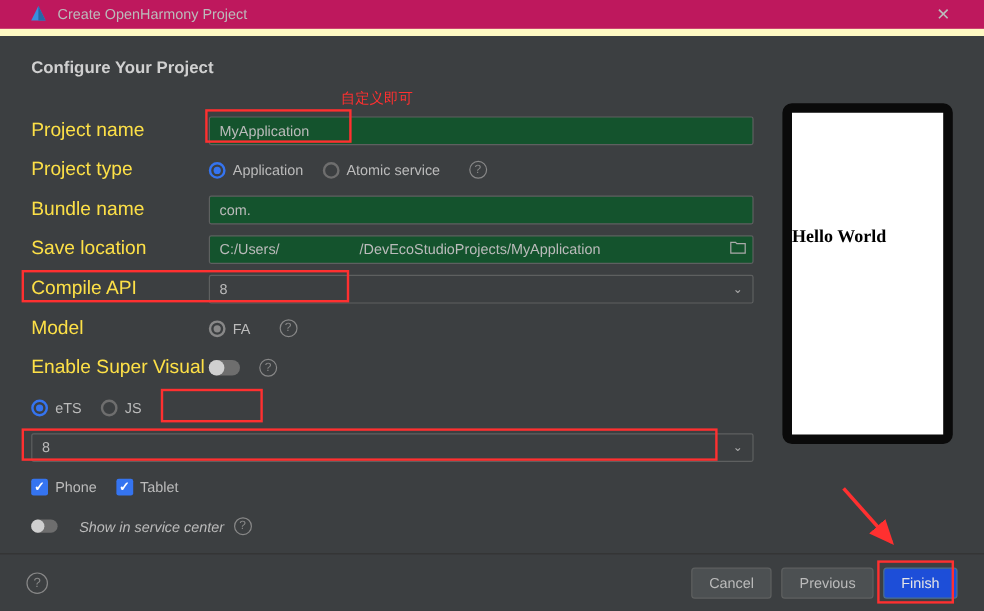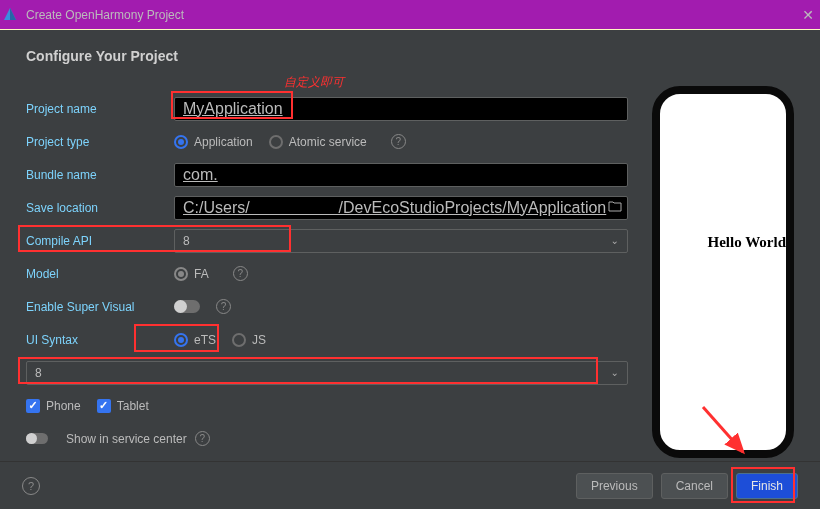--- a/index.html
+++ b/index.html
@@ -1,33 +1,33 @@
 <!DOCTYPE html>
 <html><head>
 <meta charset="utf-8">
 <style>
 * { box-sizing: border-box; margin: 0; padding: 0; font-family: -apple-system, "Segoe UI", Arial, sans-serif; }
 body { background: #3c3f41; color: #bbbbbb; font-size: 12px; width: 820px; height: 509px; overflow: hidden; position: relative; }
 
-.titlebar { height: 30px; background: #a21caf; display: flex; align-items: center; padding: 0 2px; border-bottom: 1px solid #fef9c3; }
+.titlebar { height: 30px; background: #be185d; display: flex; align-items: center; padding: 0 24px; border-bottom: 6px solid #fef9c3; }
 .titlebar .logo { width: 16px; height: 16px; margin-right: 8px; }
 .titlebar .title { flex: 1; color: #bbbbbb; font-size: 12px; }
 .titlebar .close { color: #bbbbbb; cursor: pointer; font-size: 14px; padding: 0 4px; }
 
 .content { padding: 18px 26px 0 26px; }
 .heading { color: #d0d0d0; font-size: 14px; font-weight: 600; margin-bottom: 28px; }
 
 .form-area { display: flex; gap: 24px; }
 .form-col { flex: 1; }
 
 .row { display: flex; align-items: center; height: 33px; position: relative; }
-.row .label { width: 148px; color: #7dd3fc; font-size: 12px; }
+.row .label { width: 148px; color: #fde047; font-size: 16px; }
 .row .ctrl { flex: 1; display: flex; align-items: center; position: relative; }
 
-.text-input { background: #000000; border: 1px solid #5e6060; color: #bbbbbb; height: 24px; padding: 0 8px; width: 100%; font-size: 16px; border-radius: 2px; text-decoration: underline; }
+.text-input { background: #14532d; border: 1px solid #5e6060; color: #bbbbbb; height: 24px; padding: 0 8px; width: 100%; font-size: 12px; border-radius: 2px; }
 .folder-icon { position: absolute; right: 6px; color: #aaaaaa; pointer-events: none; }
 
 .select { background: transparent; border: 1px solid #5e6060; color: #bbbbbb; height: 24px; padding: 0 8px; width: 100%; display: flex; align-items: center; justify-content: space-between; border-radius: 2px; cursor: pointer; }
 .chev { color: #aaaaaa; font-size: 10px; }
 
 .radio { display: inline-flex; align-items: center; margin-right: 16px; cursor: pointer; }
 .radio .dot { width: 14px; height: 14px; border-radius: 50%; border: 2px solid #6e6e6e; margin-right: 6px; display: flex; align-items: center; justify-content: center; }
 .radio.selected .dot { border-color: #3574f0; }
 .radio.selected .dot::after { content: ""; width: 6px; height: 6px; background: #3574f0; border-radius: 50%; }
 .radio.gray.selected .dot { border-color: #888; }
@@ -37,30 +37,30 @@
 .help { width: 15px; height: 15px; border: 1px solid #888; border-radius: 50%; display: inline-flex; align-items: center; justify-content: center; color: #888; font-size: 10px; margin-left: 8px; cursor: pointer; }
 
 .checkbox { display: inline-flex; align-items: center; margin-right: 16px; cursor: pointer; }
 .checkbox .box { width: 14px; height: 14px; background: #3574f0; border-radius: 2px; margin-right: 6px; display: flex; align-items: center; justify-content: center; color: #fff; font-size: 11px; font-weight: bold; }
 
 .toggle { width: 26px; height: 13px; background: #6e6e6e; border-radius: 7px; position: relative; cursor: pointer; margin-right: 8px; }
 .toggle::after { content: ""; position: absolute; width: 13px; height: 13px; background: #d0d0d0; border-radius: 50%; left: 0; top: 0; }
 .toggle.small { width: 22px; height: 11px; }
 .toggle.small::after { width: 11px; height: 11px; }
 
-.preview { width: 142px; height: 372px; background: #fff; border: 8px solid #0a0a0a; border-radius: 28px; display: flex; align-items: center; justify-content: flex-end; margin-top: -6px; }
+.preview { width: 142px; height: 284px; background: #fff; border: 8px solid #0a0a0a; border-radius: 8px; display: flex; align-items: center; justify-content: flex-start; margin-top: -6px; }
 .preview .hw { color: #000; font-weight: 700; font-size: 15px; font-family: Georgia, serif; margin-top: -60px; }
 
 .bottombar { position: absolute; left: 0; right: 0; bottom: 0; height: 48px; display: flex; align-items: center; padding: 0 22px; border-top: 1px solid #333; background: #3c3f41; }
 .bottombar .qmark { width: 18px; height: 18px; border: 1px solid #888; border-radius: 50%; display: flex; align-items: center; justify-content: center; color: #888; font-size: 11px; cursor: pointer; }
 .bottombar .btns { margin-left: auto; display: flex; gap: 8px; }
 .btn { height: 26px; padding: 0 14px; background: #4c5052; border: 1px solid #5e6060; color: #bbbbbb; border-radius: 3px; cursor: pointer; font-size: 12px; display: flex; align-items: center; }
 .btn.primary { background: #1d4ed8; border-color: #4c708c; color: #e6e6e6; }
 
-.annotation { color: #ff3030; font-size: 12px; position: absolute; pointer-events: none; font-style: italic; }
+.annotation { color: #ff3030; font-size: 12px; position: absolute; pointer-events: none; }
 .hl { position: absolute; border: 2px solid #ff3030; pointer-events: none; }
 
 .arrow-svg { position: absolute; pointer-events: none; }
 
 svg.logo-svg { width: 16px; height: 16px; }
 </style>
 </head>
 <body>
 
 <div class="titlebar">
@@ -147,21 +147,20 @@
 
       <div class="row">
         <div class="label">Enable Super Visual</div>
         <div class="ctrl">
           <span class="toggle"></span>
           <span class="help">?</span>
         </div>
       </div>
 
       <div class="row">
-        <div class="label">UI Syntax</div>
         <div class="ctrl">
           <span class="radio selected">
               <span class="dot"></span>
               <span class="lab">eTS</span>
             </span>
           <span class="radio">
               <span class="dot"></span>
               <span class="lab">JS</span>
             </span>
         </div>
@@ -187,38 +186,38 @@
           <span class="checkbox">
               <span class="box">✓</span>
               <span class="lab">Tablet</span>
             </span>
         </div>
       </div>
 
       <div class="row">
         <div class="ctrl" style="margin-left:0;">
           <span class="toggle small"></span>
-          <span style="margin-left:10px;">Show in service center</span>
+          <span style="margin-left:10px;font-style:italic;">Show in service center</span>
           <span class="help">?</span>
         </div>
       </div>
 
     </div>
 
     <div class="preview">
       <div class="hw">Hello World</div>
     </div>
   </div>
 </div>
 
 <div class="bottombar">
   <span class="qmark">?</span>
   <div class="btns">
+    <button class="btn">Cancel</button>
     <button class="btn">Previous</button>
-    <button class="btn">Cancel</button>
     <button class="btn primary">Finish</button>
   </div>
   <div class="hl" style="left:731px; top:5px; width:64px; height:36px;"></div>
 </div>
 
 <svg class="arrow-svg" style="left:698px; top:402px;" width="60" height="60">
   <defs>
       <marker id="ah" markerWidth="8" markerHeight="8" refX="6" refY="3" orient="auto">
         <path d="M0,0 L7,3 L0,6 Z" fill="#ff3030"></path>
       </marker>

